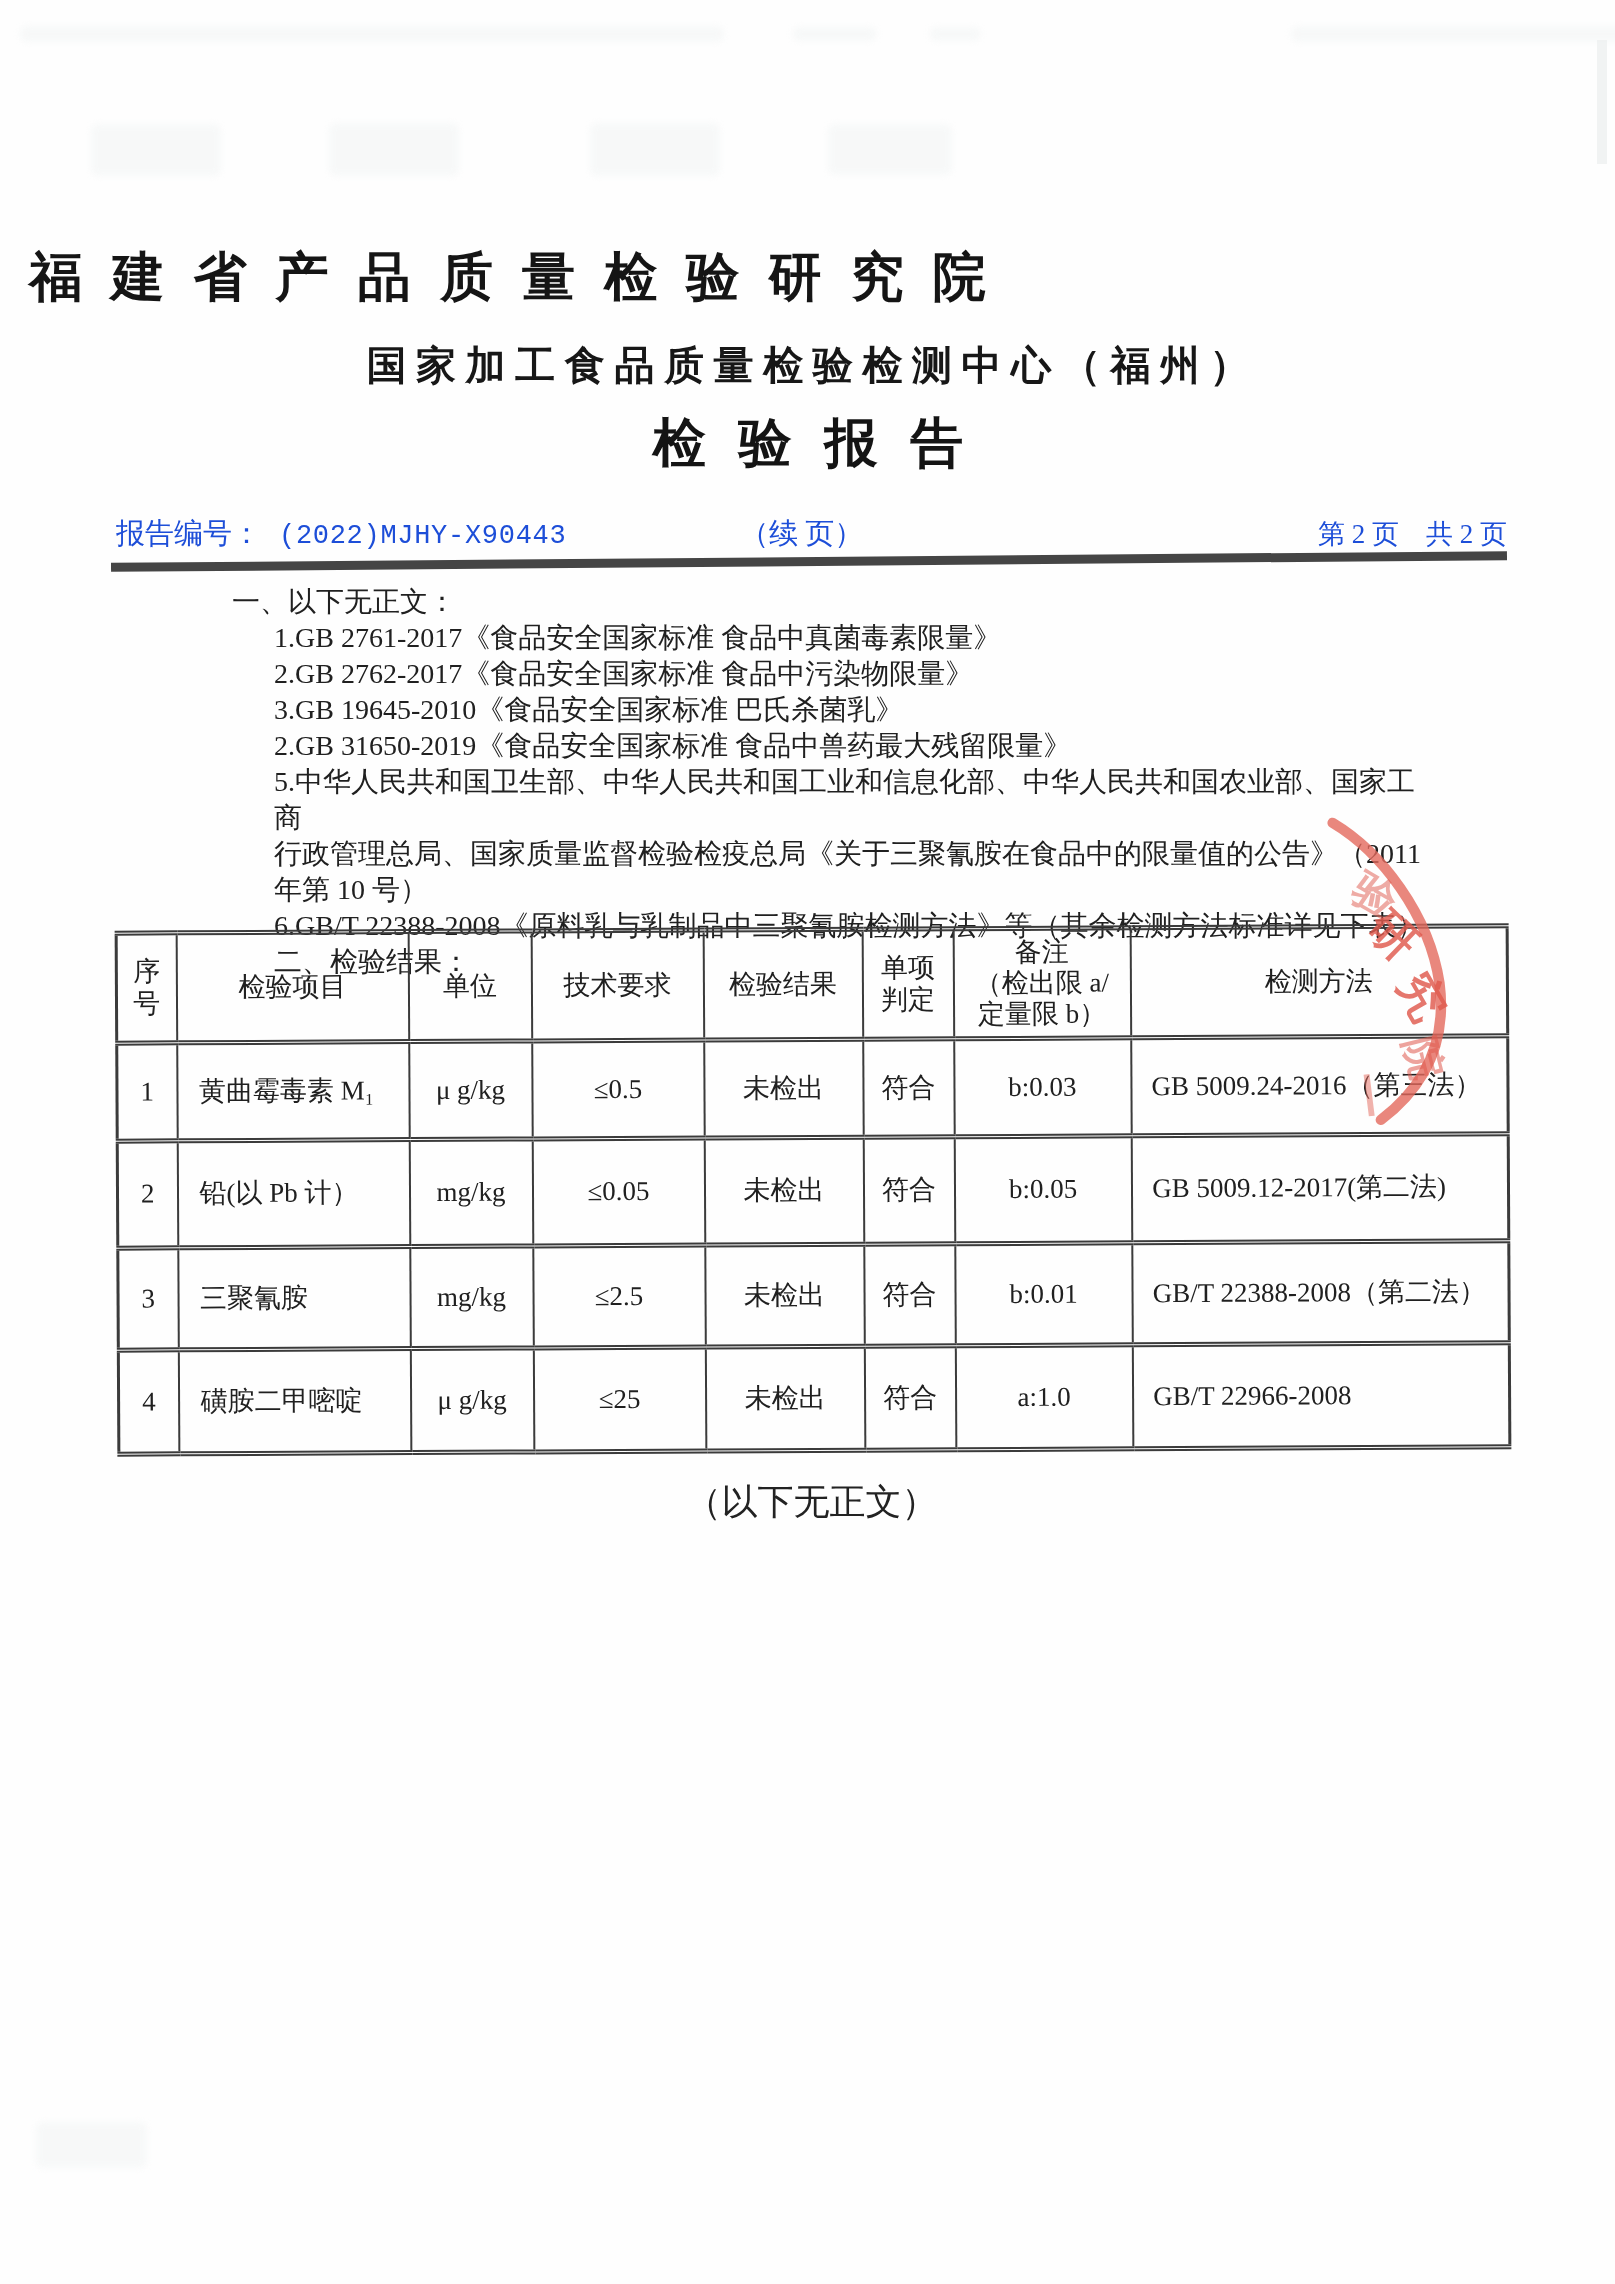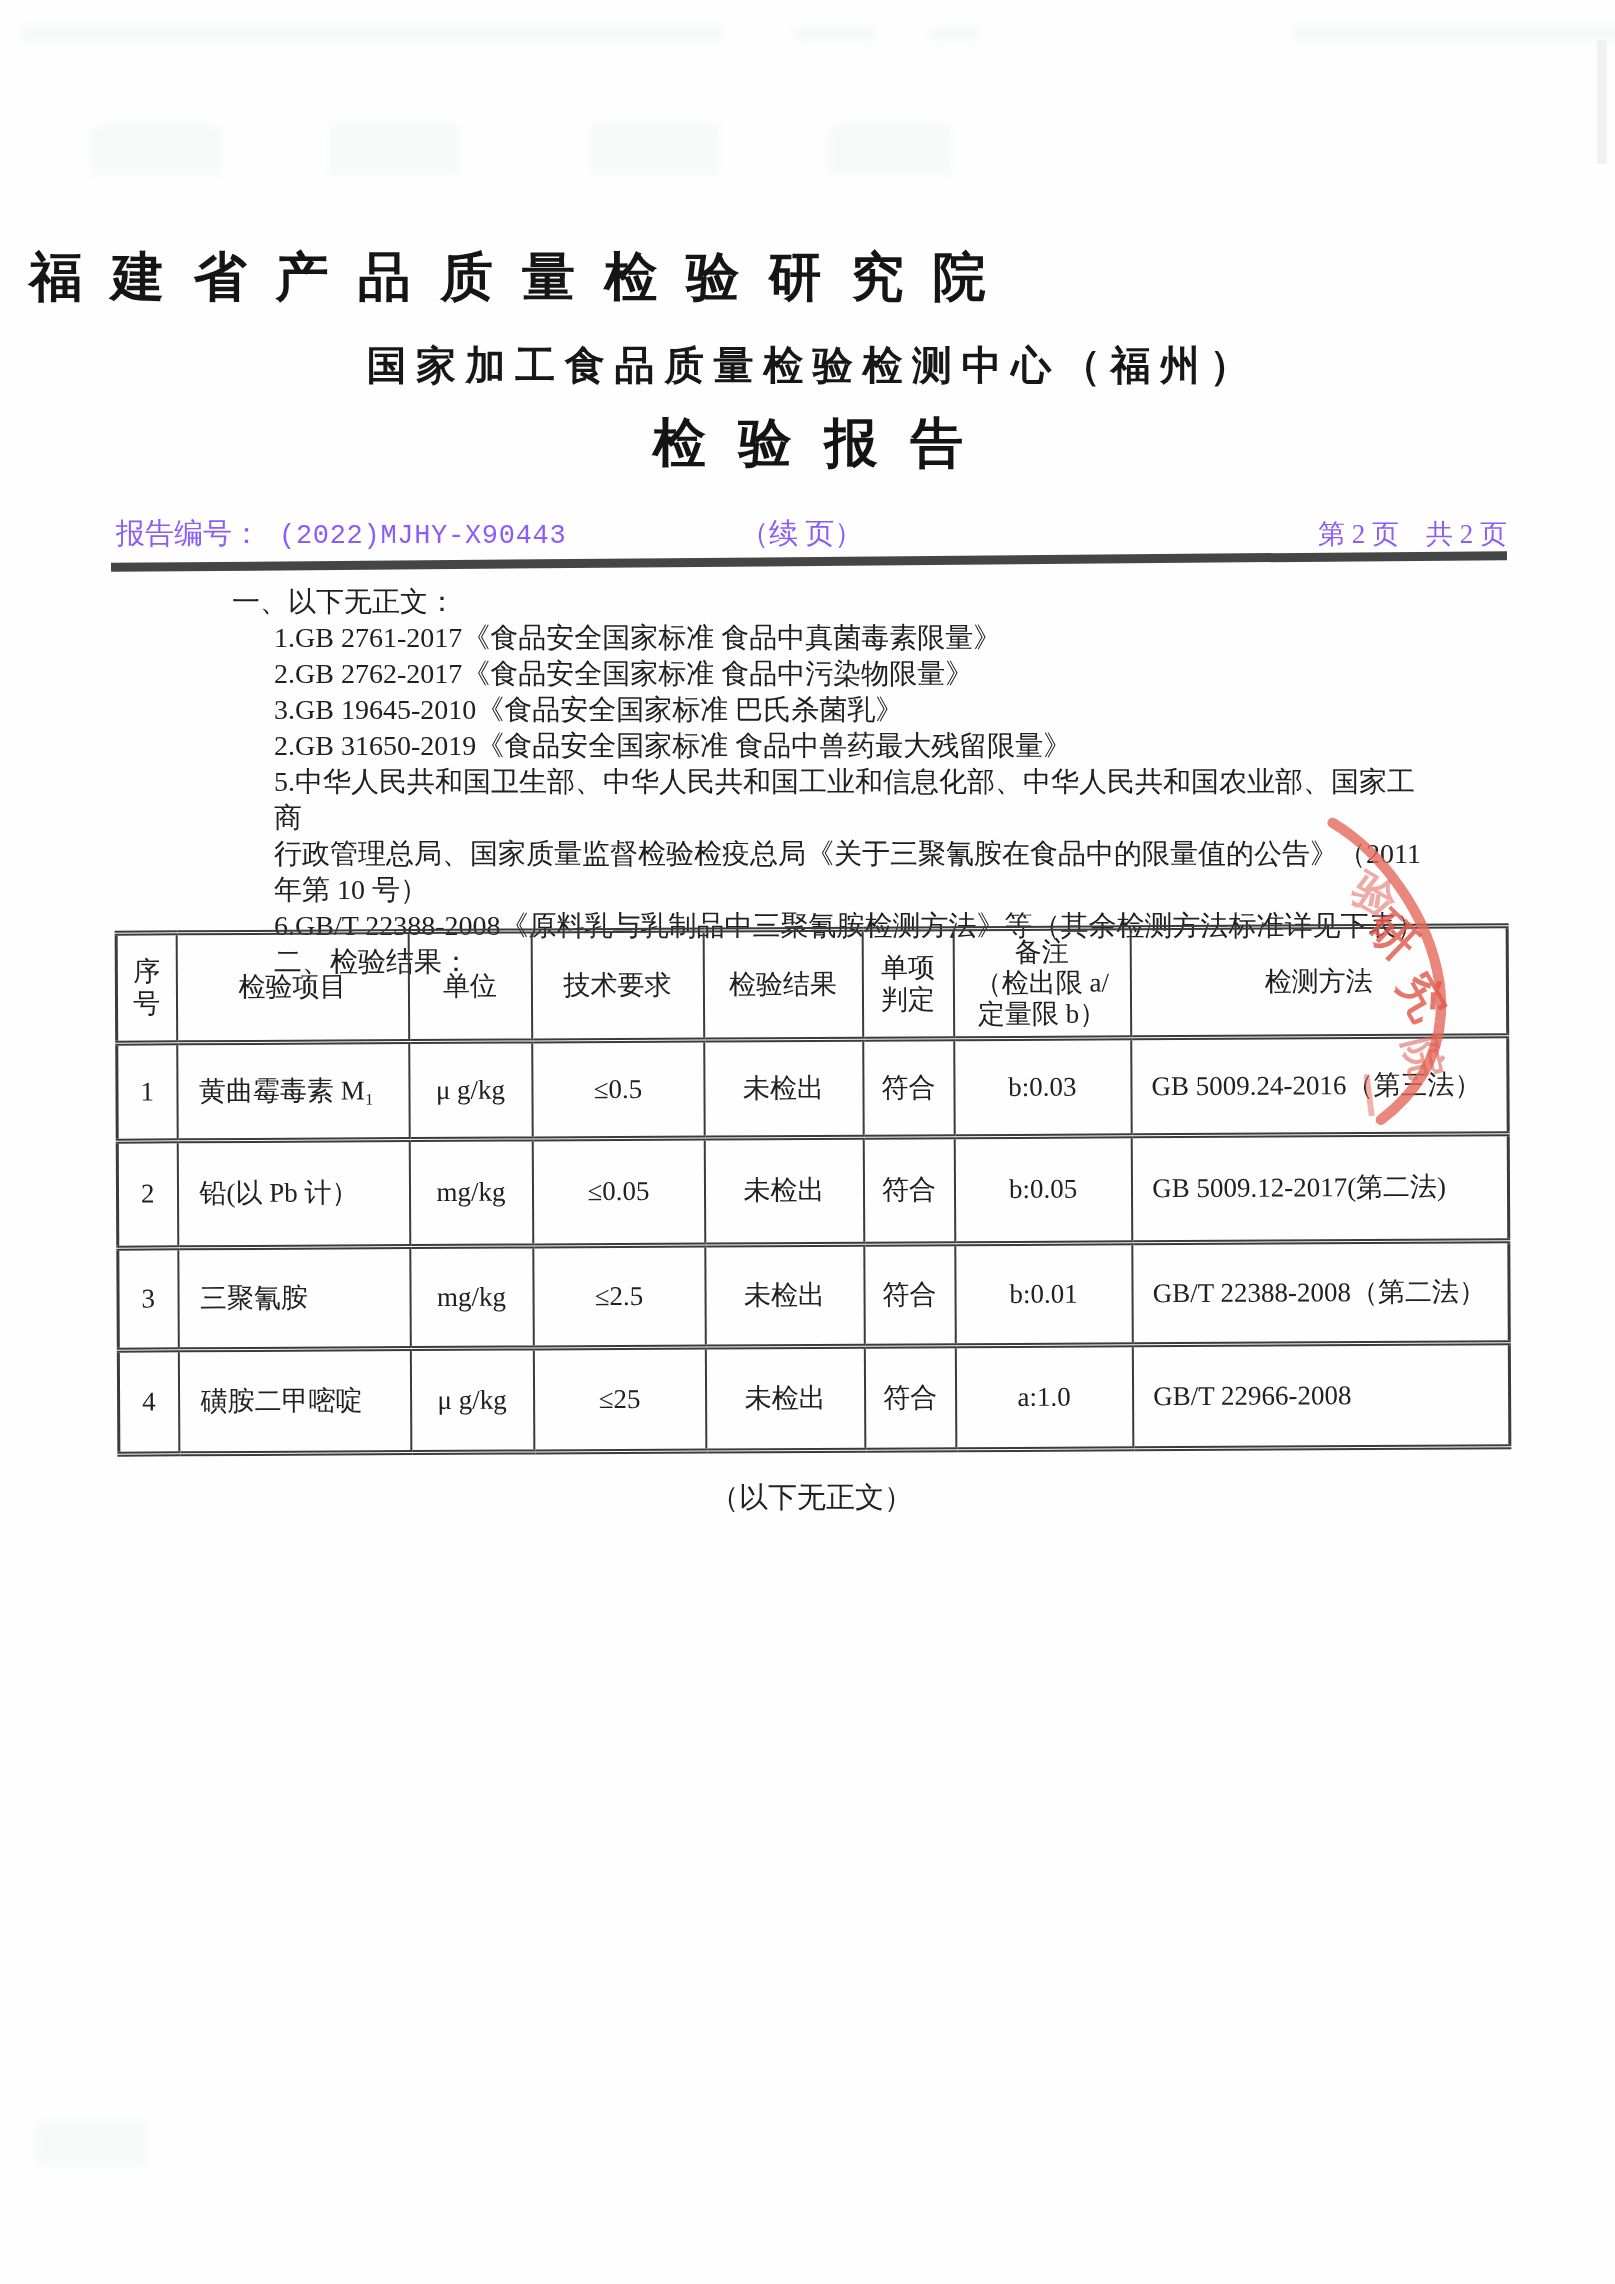--- a/index.html
+++ b/index.html
@@ -24,21 +24,21 @@
     font-size:40px;font-weight:700;letter-spacing:.24em;text-indent:.24em;color:#171717;font-family:Liberation Mono, monospace;
   }
   .report-title{
     position:absolute;top:408px;left:0;width:100%;text-align:center;
     font-size:53px;font-weight:700;letter-spacing:.62em;text-indent:.62em;color:#141414;
   }
 
   
   .meta-row{
     position:absolute;top:514px;left:116px;width:1391px;
-    display:flex;align-items:baseline;font-size:29px;color:#8b5cf6;
+    display:flex;align-items:baseline;font-size:29px;color:#1d4ed8;
   }
   .meta-left{display:flex;align-items:baseline;gap:18px;}
   .report-no{font-family:"Liberation Mono","DejaVu Sans Mono",monospace;font-size:27px;letter-spacing:0.7px;}
   .meta-mid{position:absolute;left:50%;transform:translateX(-58%);font-size:29px;}
   .meta-right{margin-left:auto;font-size:27px;}
 
   .rule{
     position:absolute;top:557px;left:111px;width:1396px;height:9px;
     background:#454545;transform:rotate(-0.48deg);
   }
@@ -62,21 +62,21 @@
     text-align:center;vertical-align:middle;font-weight:400;
     white-space:pre-line;line-height:1.16;padding:2.6px 3.9px;
   }
   .results-table th:first-child,.results-table td:first-child{border-left:3.3px solid #3b3b3b;}
   .results-table th:last-child,.results-table td:last-child{border-right:3.3px solid #3b3b3b;}
   .results-table td.cell-item{text-align:left;padding-left:21px;}
   .results-table td.cell-method{text-align:left;padding-left:19.6px;}
 
   .no-more{
     position:absolute;top:1478px;left:116px;width:1391px;text-align:center;
-    font-size:29px;color:#222;
+    font-size:36px;color:#222;
   }
 
   
   .seal{position:absolute;left:1304px;top:811px;pointer-events:none;}
   .seal text{
     font-family:"Liberation Serif","DejaVu Serif",serif;font-weight:700;
     fill:#e05a4e;
   }
 </style>
 </head>

